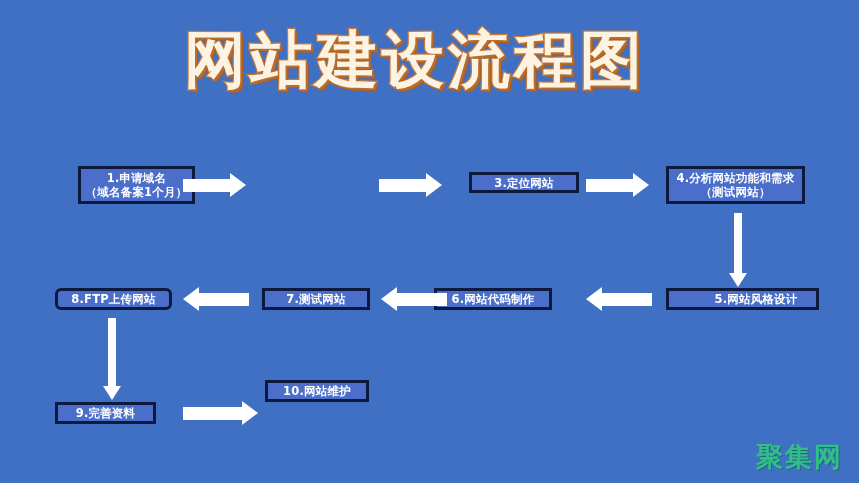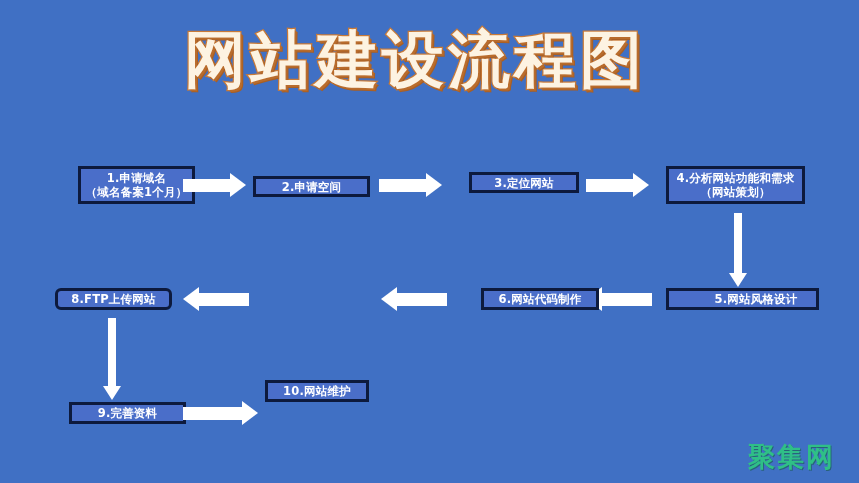--- a/index.html
+++ b/index.html
@@ -107,21 +107,21 @@
     transform: translateX(-50%);
     border-left: 9px solid transparent;
     border-right: 9px solid transparent;
     border-top: 14px solid #ffffff;
     bottom: 0;
   }
 
   
   .watermark {
     position: absolute;
-    right: 24px;
+    right: 16px;
     bottom: 8px;
     font-family: "DejaVu Sans", "Liberation Sans", sans-serif;
     font-weight: bold;
     font-size: 27px;
     letter-spacing: 2px;
     color: #2fbf87;
     text-shadow: 1px 1px 0 rgba(20,90,60,0.55);
     user-select: none;
   }
 </style>
@@ -135,82 +135,82 @@
   <div class="box" style="left:58px; top:166px; width:117px; height:38px;margin-left:20px;">
     <span class="l1">1.申请域名</span>
     <span class="l2">（域名备案1个月）</span>
   </div>
 
   <div class="arrow-h arrow-right" style="left:183px; top:185px; width:63px;">
     <div class="shaft" style="left:0; width:50px; height:13px; top:-6.5px;"></div>
     <div class="head"></div>
   </div>
 
-  <div class="box" style="left:253px; top:176px; width:117px; height:21px;">
-    <span class="l1">2.申请空间</span>
-  </div>
 
   <div class="arrow-h arrow-right" style="left:379px; top:185px; width:63px;">
     <div class="shaft" style="left:0; width:50px; height:13px; top:-6.5px;"></div>
     <div class="head"></div>
   </div>
 
   <div class="box" style="left:469px; top:172px; width:110px; height:21px;">
     <span class="l1">3.定位网站</span>
   </div>
 
   <div class="arrow-h arrow-right" style="left:586px; top:185px; width:63px;">
     <div class="shaft" style="left:0; width:50px; height:13px; top:-6.5px;"></div>
     <div class="head"></div>
   </div>
 
   <div class="box" style="left:666px; top:166px; width:139px; height:38px;">
     <span class="l1">4.分析网站功能和需求</span>
-    <span class="l2">（网站策划）</span>
+    <span class="l2">（测试网站）</span>
   </div>
 
   <div class="arrow-v" style="left:726px; top:213px; width:24px; height:74px;">
     <div class="shaft" style="width:8px; height:60px;"></div>
     <div class="head"></div>
   </div>
 
   <div class="box" style="left:666px; top:288px; width:153px; height:22px;padding-left:27px;">
     <span class="l1">5.网站风格设计</span>
   </div>
 
   <div class="arrow-h arrow-left" style="left:586px; top:299px; width:66px;">
     <div class="shaft" style="right:0; width:50px; height:13px; top:-6.5px;"></div>
     <div class="head"></div>
   </div>
 
-  <div class="box" style="left:481px; top:288px; width:118px; height:22px;">
+  <div class="box" style="left:434px; top:288px; width:118px; height:22px;">
     <span class="l1">6.网站代码制作</span>
   </div>
 
   <div class="arrow-h arrow-left" style="left:381px; top:299px; width:66px;">
     <div class="shaft" style="right:0; width:50px; height:13px; top:-6.5px;"></div>
     <div class="head"></div>
   </div>
 
+  <div class="box" style="left:262px; top:288px; width:108px; height:22px;">
+    <span class="l1">7.测试网站</span>
+  </div>
 
   <div class="arrow-h arrow-left" style="left:183px; top:299px; width:66px;">
     <div class="shaft" style="right:0; width:50px; height:13px; top:-6.5px;"></div>
     <div class="head"></div>
   </div>
 
   <div class="box" style="left:55px; top:288px; width:117px; height:22px;border-radius:6px;">
     <span class="l1">8.FTP上传网站</span>
   </div>
 
   <div class="arrow-v" style="left:100px; top:318px; width:24px; height:82px;">
     <div class="shaft" style="width:8px; height:68px;"></div>
     <div class="head"></div>
   </div>
 
-  <div class="box" style="left:69px; top:402px; width:117px; height:22px;">
+  <div class="box" style="left:55px; top:402px; width:101px; height:22px;">
     <span class="l1">9.完善资料</span>
   </div>
 
   <div class="arrow-h arrow-right" style="left:183px; top:413px; width:75px;">
     <div class="shaft" style="left:0; width:62px; height:13px; top:-6.5px;"></div>
     <div class="head"></div>
   </div>
 
   <div class="box" style="left:265px; top:380px; width:104px; height:22px;">
     <span class="l1">10.网站维护</span>

